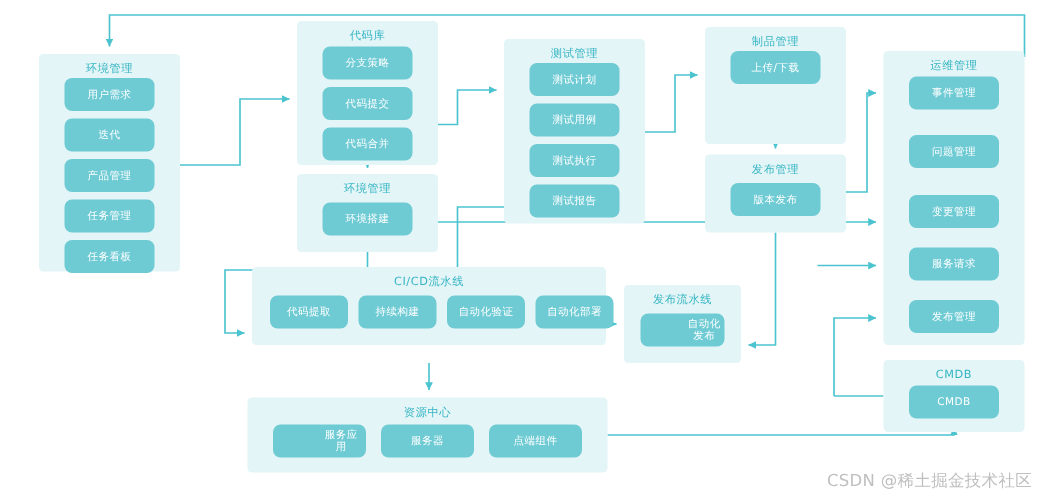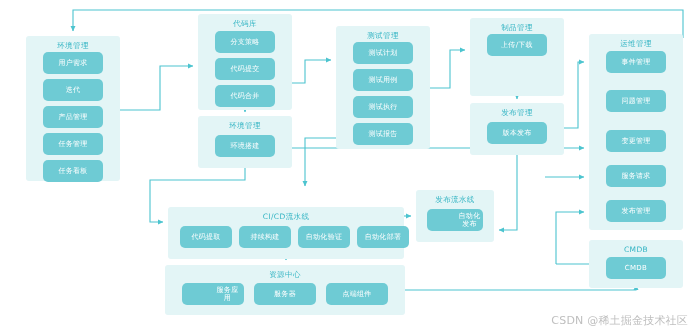--- a/index.html
+++ b/index.html
@@ -156,21 +156,21 @@
         <div class="node" style="left: 17px; top: 19px; width: 60px; height: 22px;">版本发布</div>
       </div>
       <div class="group" style="left: 589px; top: 34px; width: 94px; height: 196px;">
         <div class="group-title">运维管理</div>
         <div class="node" style="left: 17px; top: 17px; width: 60px; height: 22px;">事件管理</div>
         <div class="node" style="left: 17px; top: 56px; width: 60px; height: 22px;">问题管理</div>
         <div class="node" style="left: 17px; top: 96px; width: 60px; height: 22px;">变更管理</div>
         <div class="node" style="left: 17px; top: 131px; width: 60px; height: 22px;">服务请求</div>
         <div class="node" style="left: 17px; top: 166px; width: 60px; height: 22px;">发布管理</div>
       </div>
-      <div class="group" style="left: 168px; top: 207px; width: 236px; height: 52px;">
+      <div class="group" style="left: 168px; top: 178px; width: 236px; height: 52px;">
         <div class="group-title">CI/CD流水线</div>
         <div class="node" style="left: 12px; top: 19px; width: 52px; height: 22px;">代码提取</div>
         <div class="node" style="left: 71px; top: 19px; width: 52px; height: 22px;">持续构建</div>
         <div class="node" style="left: 130px; top: 19px; width: 52px; height: 22px;">自动化验证</div>
         <div class="node" style="left: 189px; top: 19px; width: 52px; height: 22px;">自动化部署</div>
       </div>
       <div class="group" style="left: 416px; top: 190px; width: 78px; height: 52px;">
         <div class="group-title">发布流水线</div>
         <div class="node" style="left: 11px; top: 19px; width: 56px; height: 22px; padding-left: 31px;">自动化发布</div>
       </div>

